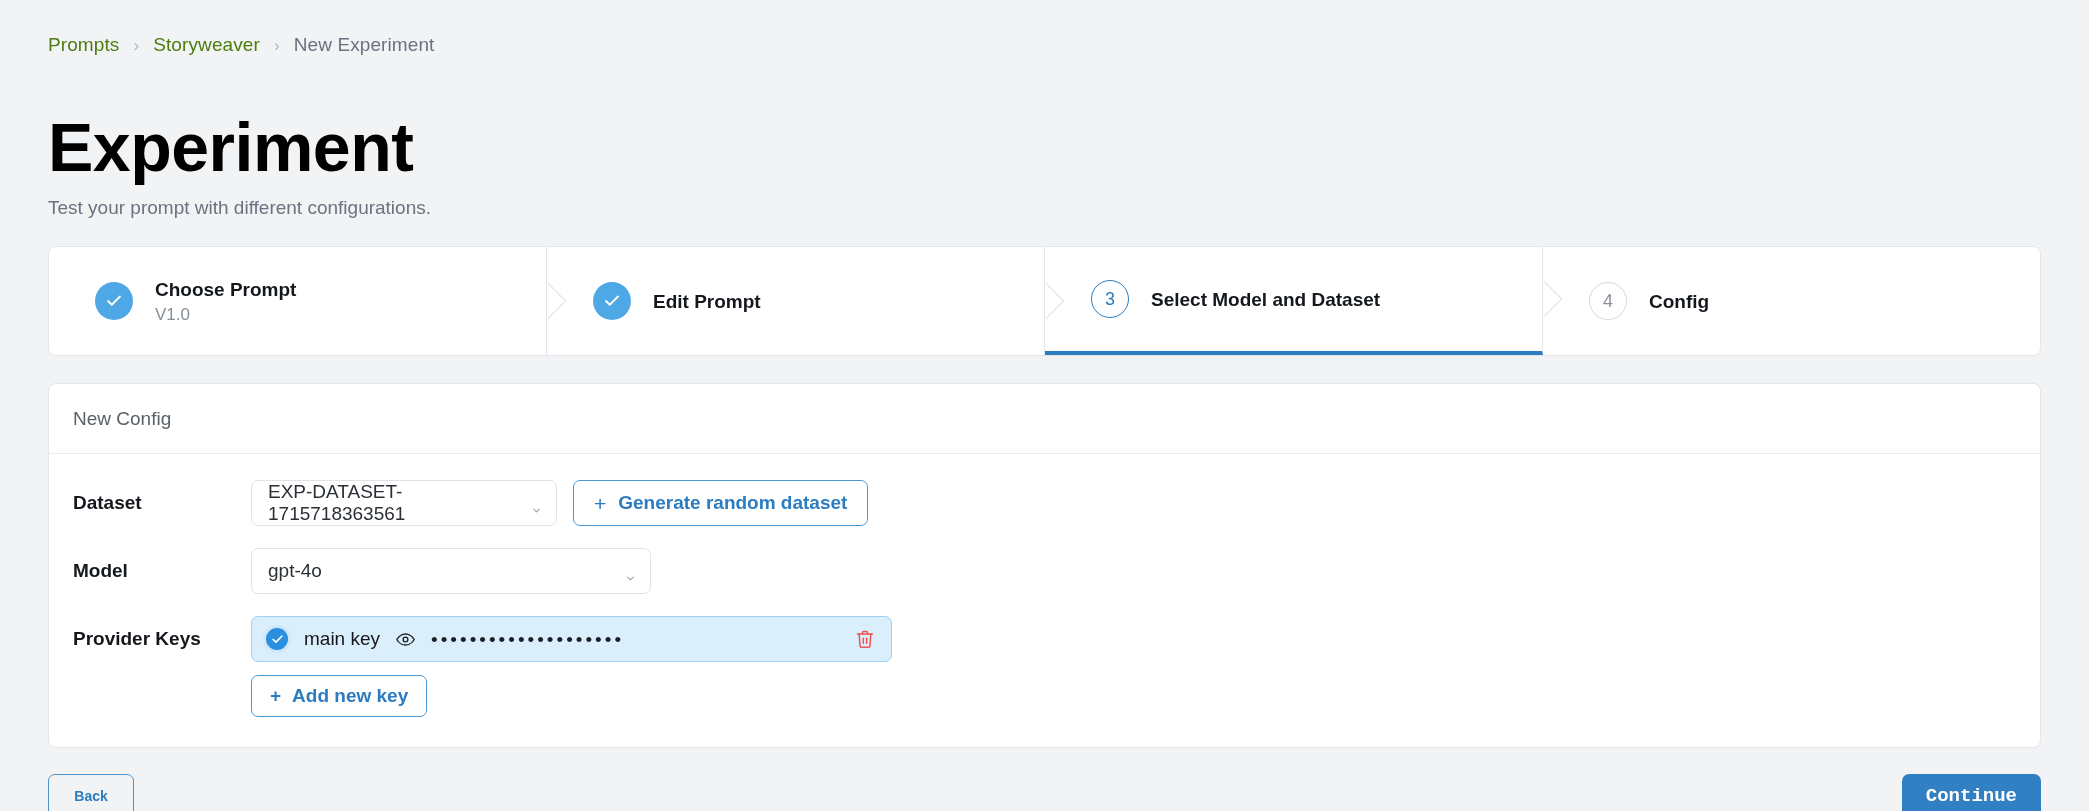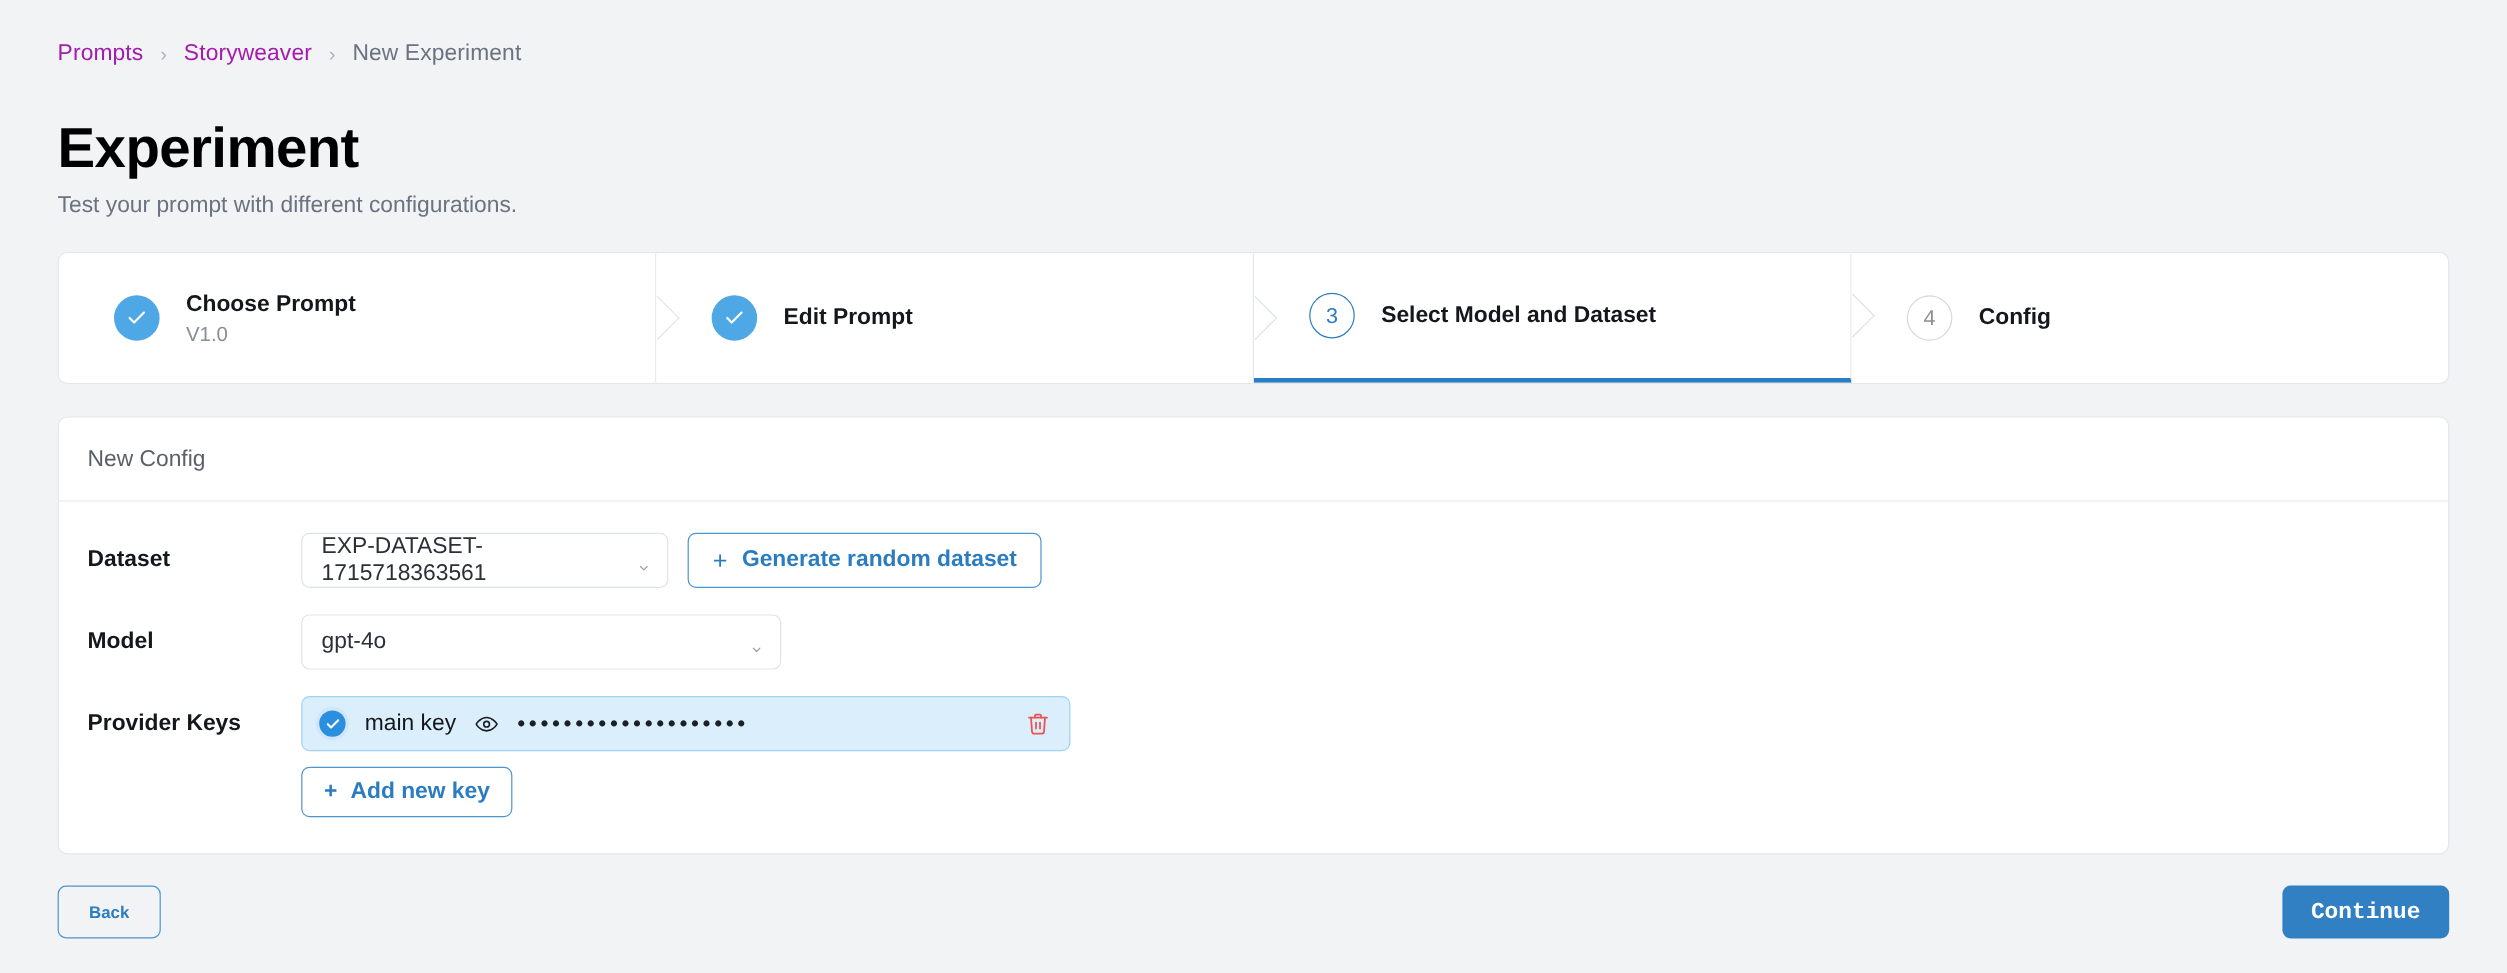--- a/index.html
+++ b/index.html
@@ -16,32 +16,32 @@
   
   .breadcrumb {
     display: flex;
     align-items: center;
     gap: 14px;
     padding-top: 34px;
     font-size: 19px;
     color: #6b7280;
     letter-spacing: .1px;
   }
-  .crumb { color: #a21caf; }
+  .crumb { color: #4d7c0f; }
   .crumb-sep {
     color: #adb5bd;
     font-size: 17px;
     line-height: 1;
   }
   .crumb-current { color: #6b7280; }
 
   
   .title {
-    margin-top: 42px;
-    font-size: 47px;
+    margin-top: 56px;
+    font-size: 68px;
     font-weight: 700;
     letter-spacing: -0.5px;
     color: #000;
     line-height: 1.05;
   }
   .subtitle {
     margin-top: 14px;
     font-size: 19px;
     color: #6b7280;
   }

